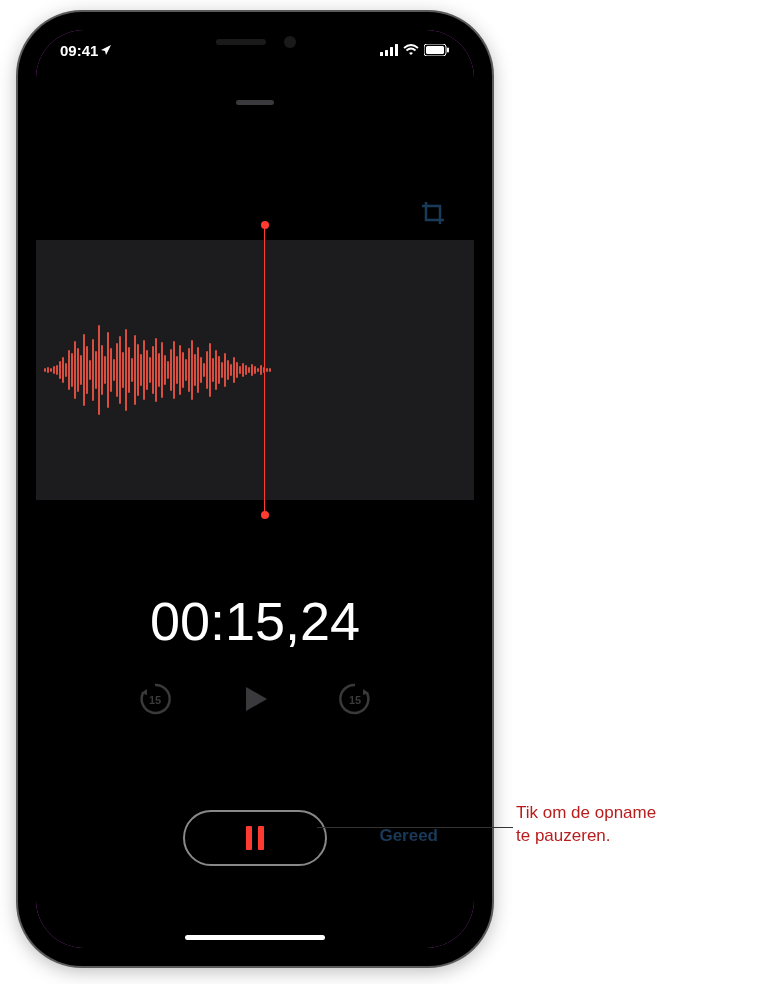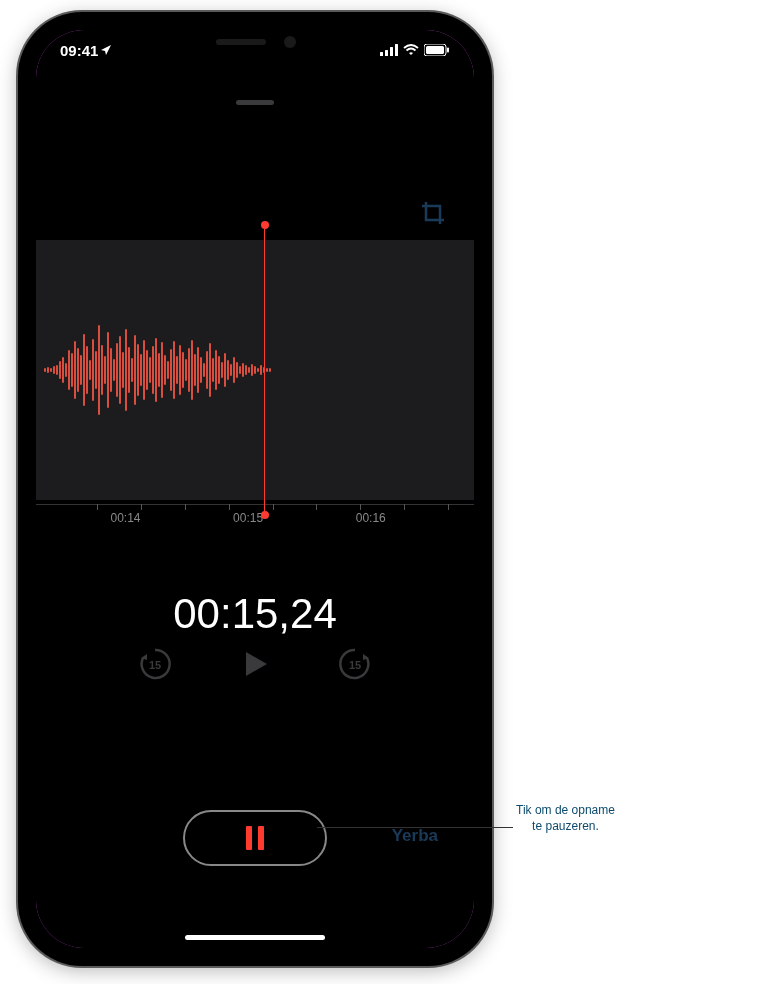--- a/index.html
+++ b/index.html
@@ -214,27 +214,27 @@
       height: 6px;
       background: #555;
     }
     .timer-display {
       position: absolute;
       top: 560px;
       left: 0;
       right: 0;
       text-align: center;
       color: #fff;
-      font-size: 42px;
+      font-size: 54px;
       font-weight: 400;
       font-variant-numeric: tabular-nums;
     }
     .playback-controls {
       position: absolute;
-      top: 616px;
+      top: 651px;
       left: 0;
       right: 0;
       display: flex;
       justify-content: center;
       align-items: center;
       gap: 64px;
     }
     .skip-button {
       width: 36px;
       height: 36px;
@@ -289,24 +289,23 @@
       transform: translateX(-50%);
       width: 140px;
       height: 5px;
       background: #fff;
       border-radius: 3px;
     }
     .callout {
       position: absolute;
       left: 516px;
       top: 802px;
-      font-size: 12px;
-      color: #0c4a6e;
+      font-size: 17px;
+      color: #b91c1c;
       line-height: 1.35;
-      text-align: center;
     }
     .callout-line {
       position: absolute;
       left: 317px;
       top: 827px;
       width: 196px;
       height: 1px;
       background: #333;
     }
   </style>
@@ -438,34 +437,20 @@
             <div class="wave-bar" style="height:8px"></div>
             <div class="wave-bar" style="height:4px"></div>
             <div class="wave-bar" style="height:10px"></div>
             <div class="wave-bar" style="height:6px"></div>
             <div class="wave-bar" style="height:4px"></div>
             <div class="wave-bar" style="height:4px"></div>
         </div>
         <div class="playhead"></div>
       </div>
 
-      <div class="timeline-ticks">
-        <span class="tick-mark" style="left:14%"></span>
-        <span class="tick-mark" style="left:24%"></span>
-        <span class="tick-mark" style="left:34%"></span>
-        <span class="tick-mark" style="left:44%"></span>
-        <span class="tick-mark" style="left:54%"></span>
-        <span class="tick-mark" style="left:64%"></span>
-        <span class="tick-mark" style="left:74%"></span>
-        <span class="tick-mark" style="left:84%"></span>
-        <span class="tick-mark" style="left:94%"></span>
-        <span class="tick-label" style="left:17%">00:14</span>
-        <span class="tick-label" style="left:45%">00:15</span>
-        <span class="tick-label" style="left:73%">00:16</span>
-      </div>
 
       <div class="timer-display">00:15,24</div>
 
       <div class="playback-controls">
         <div class="skip-button">
           <svg width="36" height="36" viewBox="0 0 36 36">
             <path d="M18 4 A14 14 0 1 1 6 12" stroke="#3a3a3c" stroke-width="2.5" fill="none"></path>
             <path d="M10 8 L4 12 L10 14 Z" fill="#3a3a3c"></path>
             <text x="18" y="23" text-anchor="middle" font-size="11" fill="#3a3a3c" font-weight="600">15</text>
           </svg>
@@ -486,21 +471,21 @@
 
       <div class="bottom-controls">
         <div class="pause-button">
           <div class="pause-bars">
             <div class="pause-bar"></div>
             <div class="pause-bar"></div>
           </div>
         </div>
       </div>
 
-      <div class="done-button">Yerba</div>
+      <div class="done-button">Gereed</div>
 
       <div class="home-indicator"></div>
     </div>
   </div>
 </div>
 
 <div class="callout-line"></div>
 <div class="callout">
   <span>Tik om de opname</span><br>
   <span>te pauzeren.</span>

